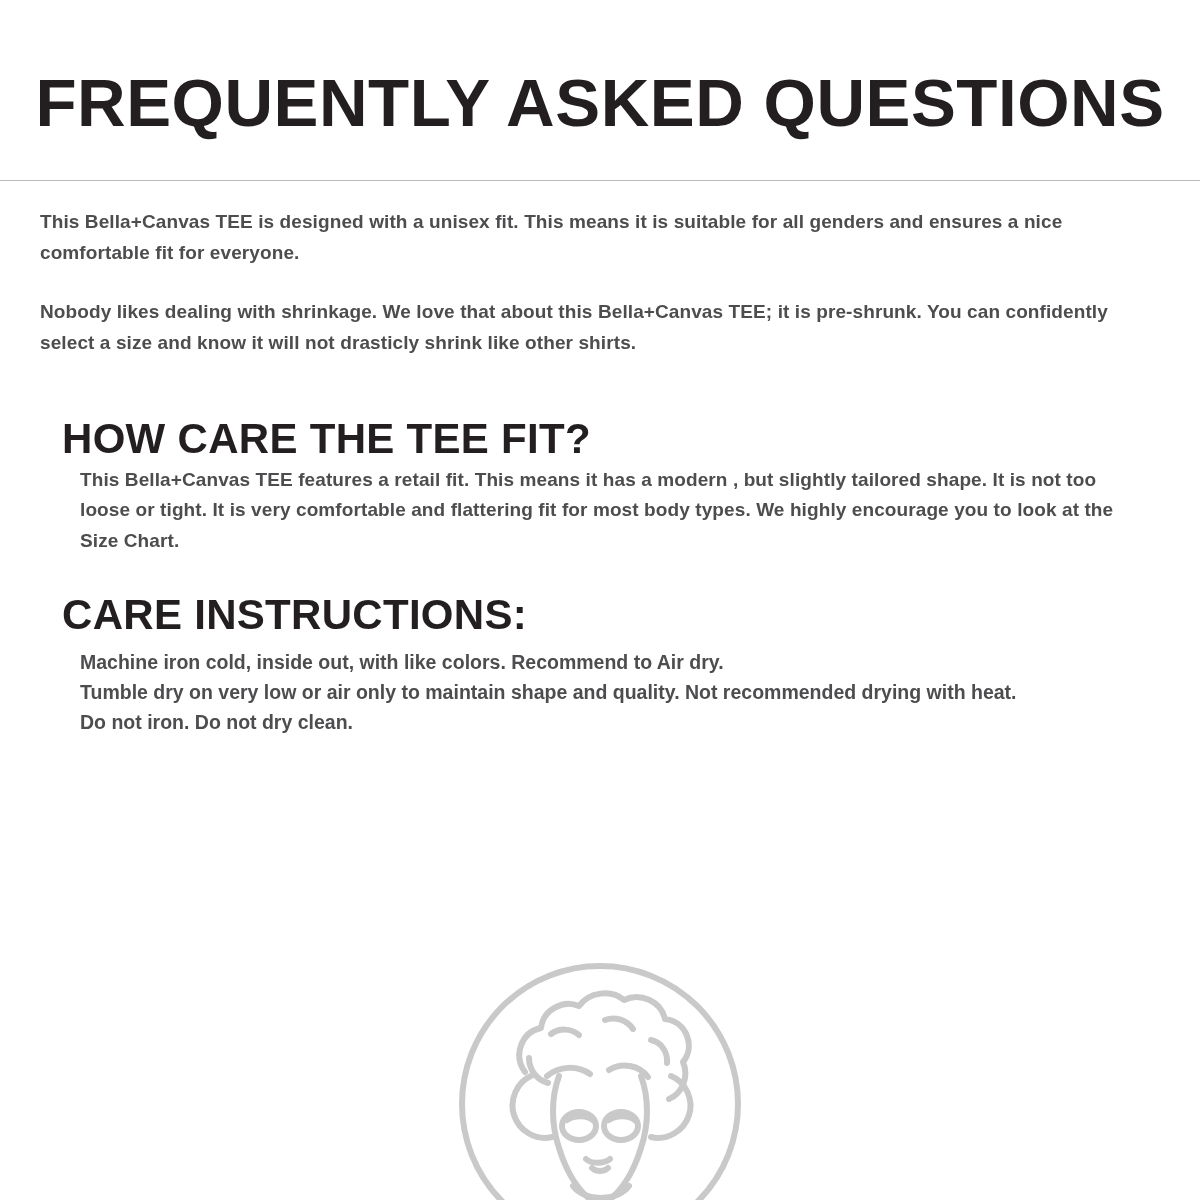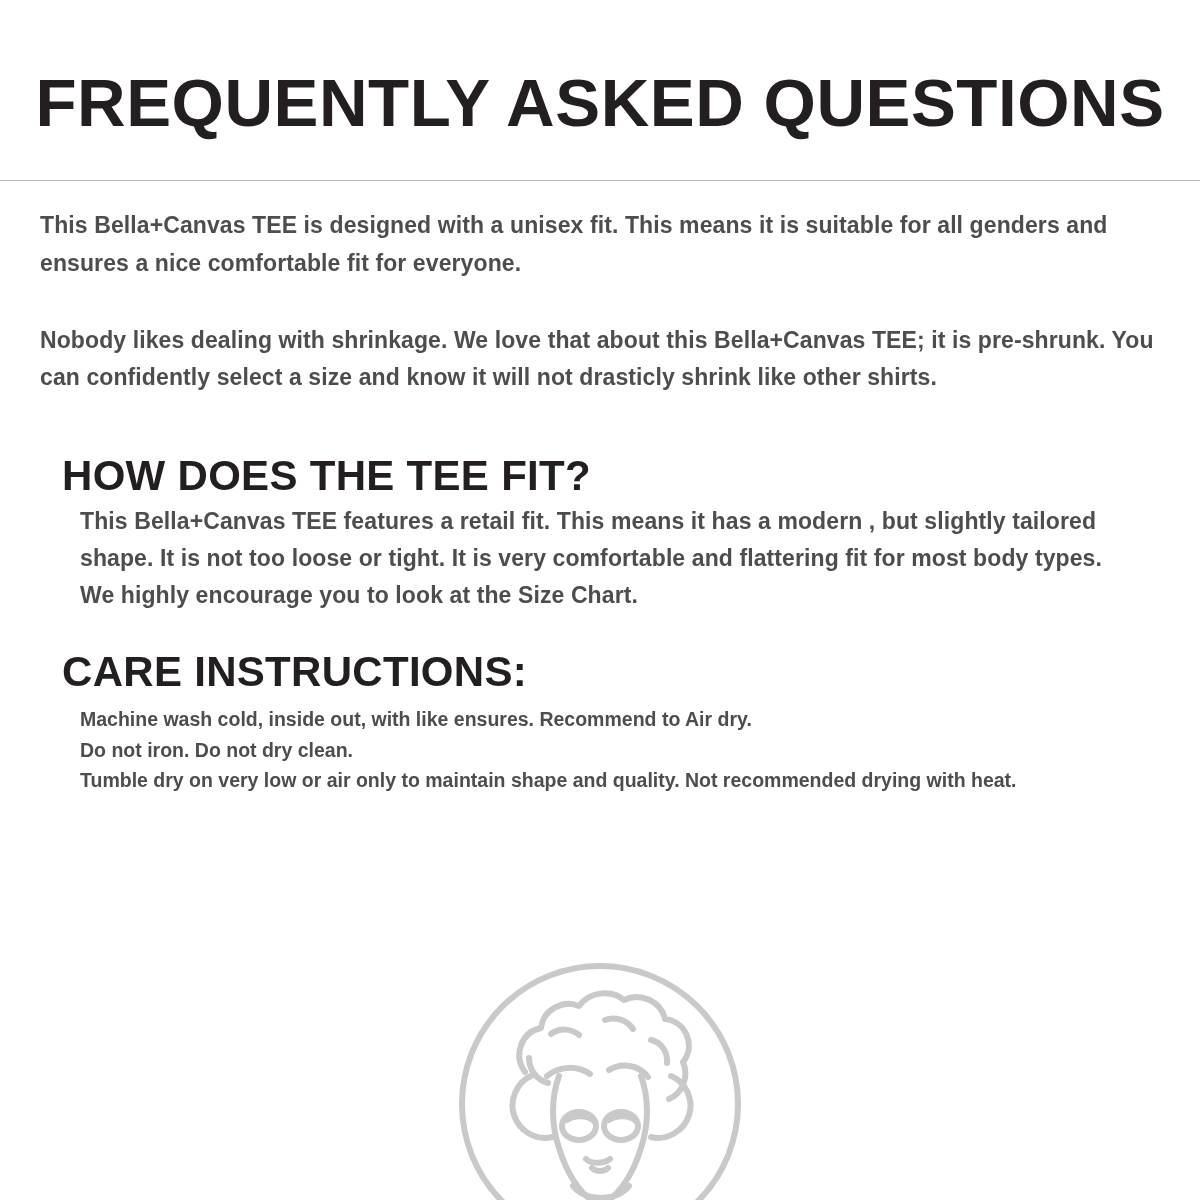--- a/index.html
+++ b/index.html
@@ -42,33 +42,33 @@
     margin: 28px 0 0 0;
     width: 1200px;
   }
 
   
   .body-wrap {
     padding: 0 38px 0 40px;
   }
 
   p.para {
-    font-size: 23px;
+    font-size: 19px;
     font-weight: 700;
     line-height: 1.62;
     color: #4d4d4f;
     margin: 0;
     letter-spacing: 0.1px;
   }
 
   .intro-block {
     margin-top: 26px;
   }
   .intro-block p.para + p.para {
-    margin-top: 40px;
+    margin-top: 28px;
   }
 
   
   h2.section-heading {
     font-size: 42px;
     font-weight: 700;
     color: #231f20;
     letter-spacing: 0.3px;
     margin: 0;
     padding-left: 22px;
@@ -127,32 +127,32 @@
   <hr class="title-rule">
 
   <div class="body-wrap">
 
     <div class="intro-block">
       <p class="para">This Bella+Canvas TEE is designed with a unisex fit. This means it is suitable for all genders and ensures a nice comfortable fit for everyone.</p>
       <p class="para">Nobody likes dealing with shrinkage. We love that about this Bella+Canvas TEE; it is pre-shrunk. You can confidently select a size and know it will not drasticly shrink like other shirts.</p>
     </div>
 
     <section class="section-fit">
-      <h2 class="section-heading">HOW DOES THE TEE FIT?</h2>
+      <h2 class="section-heading">HOW CARE THE TEE FIT?</h2>
       <div class="section-body">
         <p class="para">This Bella+Canvas TEE features a retail fit. This means it has a modern , but slightly tailored shape. It is not too loose or tight. It is very comfortable and flattering fit for most body types. We highly encourage you to look at the Size Chart.</p>
       </div>
     </section>
 
     <section class="section-care">
       <h2 class="section-heading">CARE INSTRUCTIONS:</h2>
       <div class="section-body">
-        <p class="care-line">Machine wash cold, inside out, with like ensures. Recommend to Air dry.</p>
+        <p class="care-line">Machine iron cold, inside out, with like colors. Recommend to Air dry.</p>
+        <p class="care-line">Tumble dry on very low or air only to maintain shape and quality. Not recommended drying with heat.</p>
         <p class="care-line">Do not iron. Do not dry clean.</p>
-        <p class="care-line">Tumble dry on very low or air only to maintain shape and quality. Not recommended drying with heat.</p>
       </div>
     </section>
 
   </div>
 
   <div class="logo-wrap">
     <svg width="290" height="290" viewBox="0 0 290 290" aria-hidden="true">
       <g fill="none" stroke="#c9c9c9" stroke-width="6" stroke-linecap="round" stroke-linejoin="round">
 
         <circle cx="145" cy="150" r="138"></circle>

